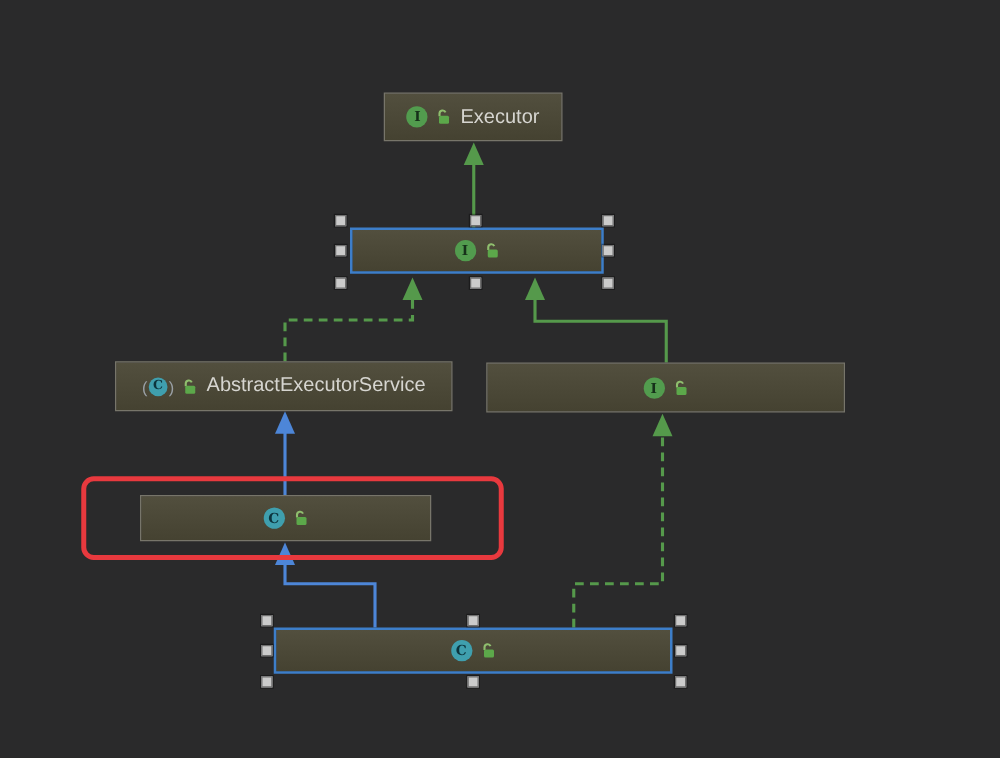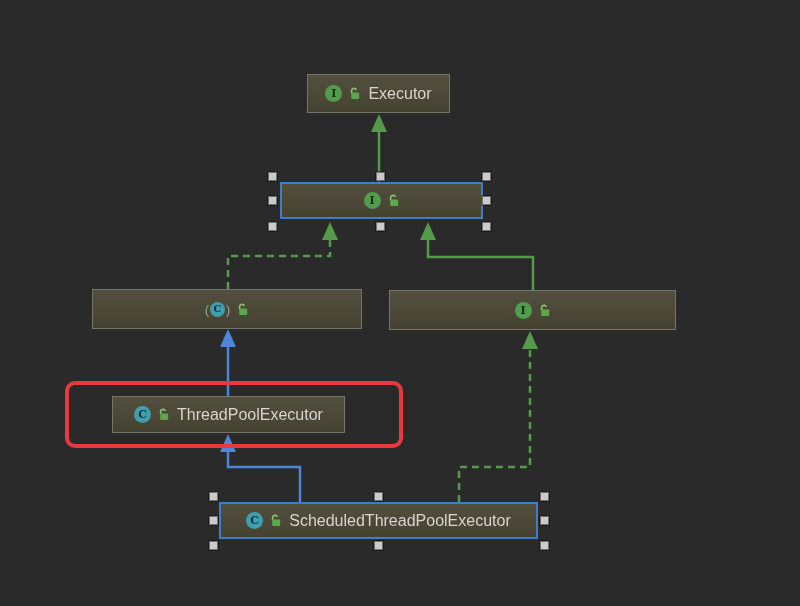--- a/index.html
+++ b/index.html
@@ -129,20 +129,21 @@
           <span>C</span>
         </span>
       <span class="paren">)</span>
     </span>
     <span class="lock">
       <svg width="12" height="13" viewBox="0 0 12 13">
           <path d="M2.6 6 V3.8 A2.5 2.5 0 0 1 7.4 2.9" fill="none" stroke="var(--lock-shackle)" stroke-width="1.7"></path>
           <rect x="2.2" y="5.6" width="8" height="6.4" rx="1.2" fill="var(--lock-body)"></rect>
         </svg>
     </span>
+    <span class="label">AbstractExecutorService</span>
   </div>
 
   <div class="node" style="left:389px;top:290px;width:287px;height:40px">
     <span class="type-icon iface">
         <span>I</span>
       </span>
     <span class="lock">
       <svg width="12" height="13" viewBox="0 0 12 13">
           <path d="M2.6 6 V3.8 A2.5 2.5 0 0 1 7.4 2.9" fill="none" stroke="var(--lock-shackle)" stroke-width="1.7"></path>
           <rect x="2.2" y="5.6" width="8" height="6.4" rx="1.2" fill="var(--lock-body)"></rect>
@@ -153,34 +154,32 @@
   <div class="node" style="left:112px;top:396px;width:233px;height:37px">
     <span class="type-icon cls">
         <span>C</span>
       </span>
     <span class="lock">
       <svg width="12" height="13" viewBox="0 0 12 13">
           <path d="M2.6 6 V3.8 A2.5 2.5 0 0 1 7.4 2.9" fill="none" stroke="var(--lock-shackle)" stroke-width="1.7"></path>
           <rect x="2.2" y="5.6" width="8" height="6.4" rx="1.2" fill="var(--lock-body)"></rect>
         </svg>
     </span>
-    <span class="label">ThreadPoolExecutor</span>
   </div>
 
   <div class="node selected" style="left:219px;top:502px;width:319px;height:37px">
     <span class="type-icon cls">
         <span>C</span>
       </span>
     <span class="lock">
       <svg width="12" height="13" viewBox="0 0 12 13">
           <path d="M2.6 6 V3.8 A2.5 2.5 0 0 1 7.4 2.9" fill="none" stroke="var(--lock-shackle)" stroke-width="1.7"></path>
           <rect x="2.2" y="5.6" width="8" height="6.4" rx="1.2" fill="var(--lock-body)"></rect>
         </svg>
     </span>
-    <span class="label">ScheduledThreadPoolExecutor</span>
   </div>
 
   <div class="handle" style="left:268px;top:172px"></div>
   <div class="handle" style="left:376px;top:172px"></div>
   <div class="handle" style="left:482px;top:172px"></div>
   <div class="handle" style="left:268px;top:196px"></div>
   <div class="handle" style="left:482px;top:196px"></div>
   <div class="handle" style="left:268px;top:222px"></div>
   <div class="handle" style="left:376px;top:222px"></div>
   <div class="handle" style="left:482px;top:222px"></div>

